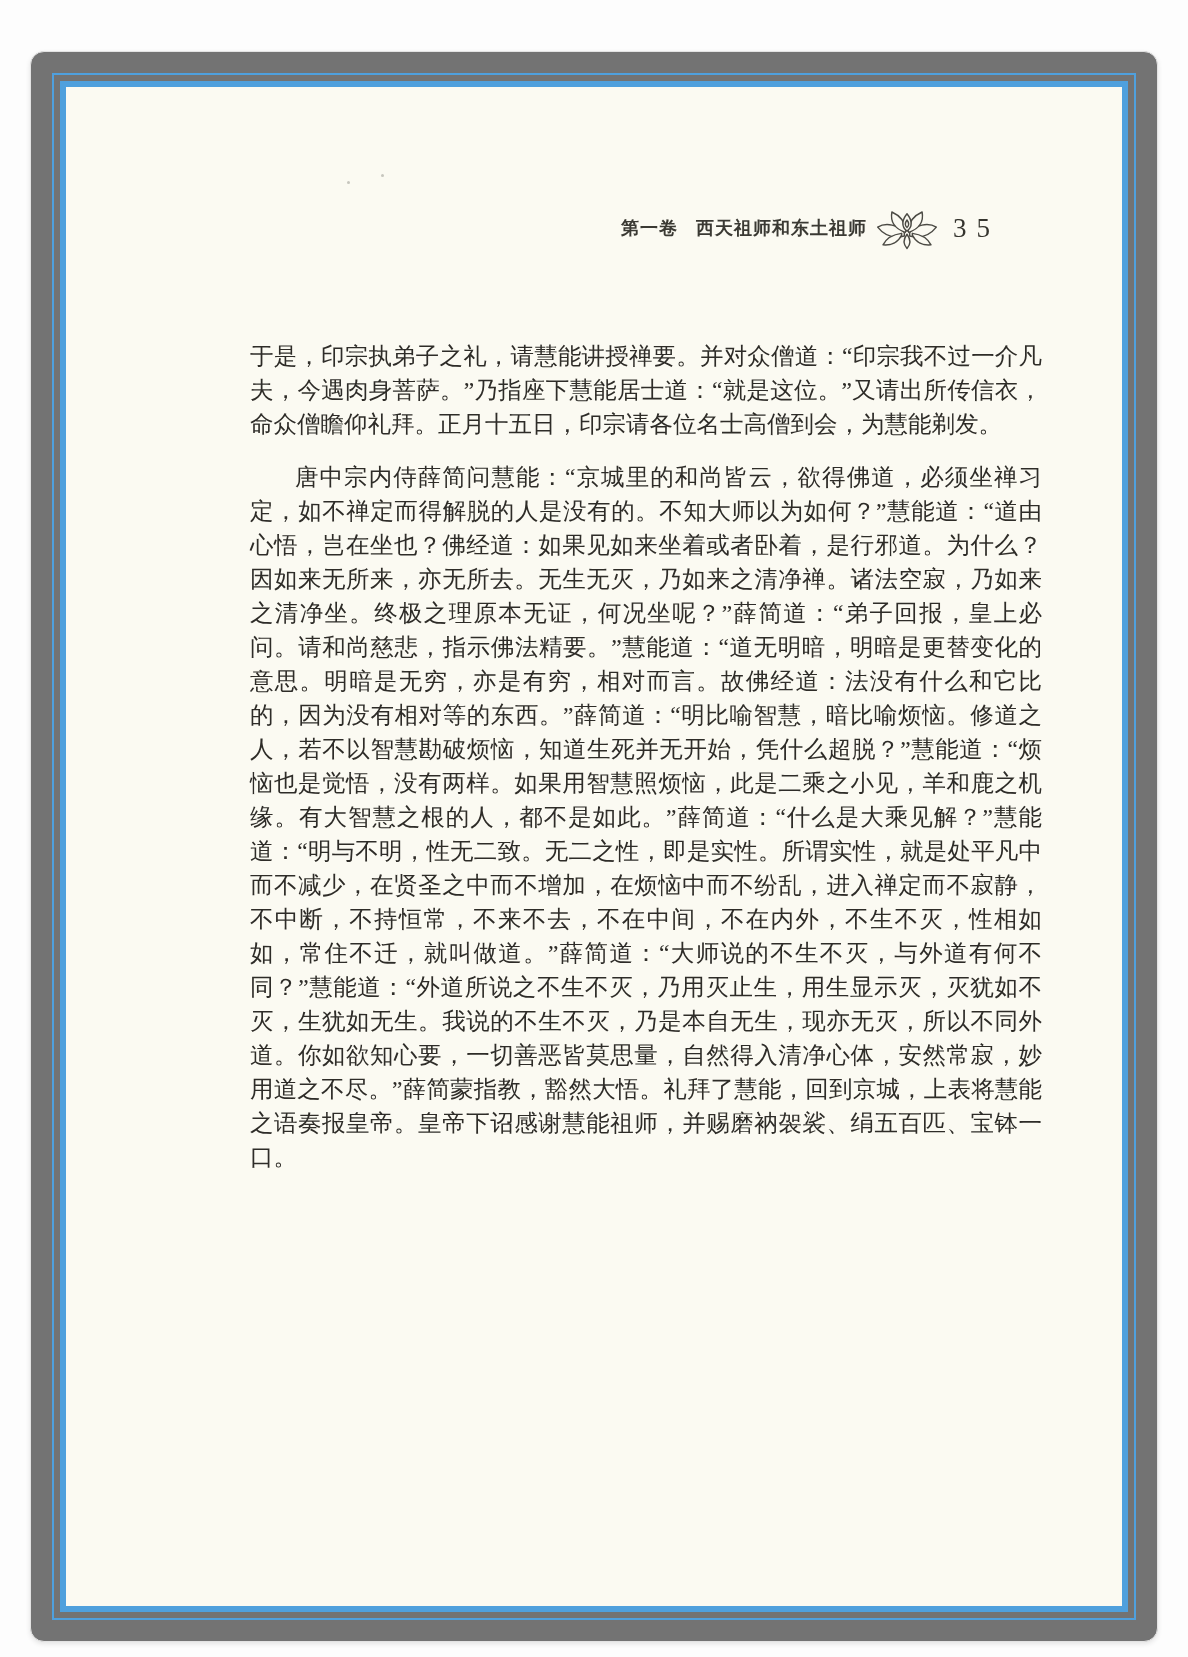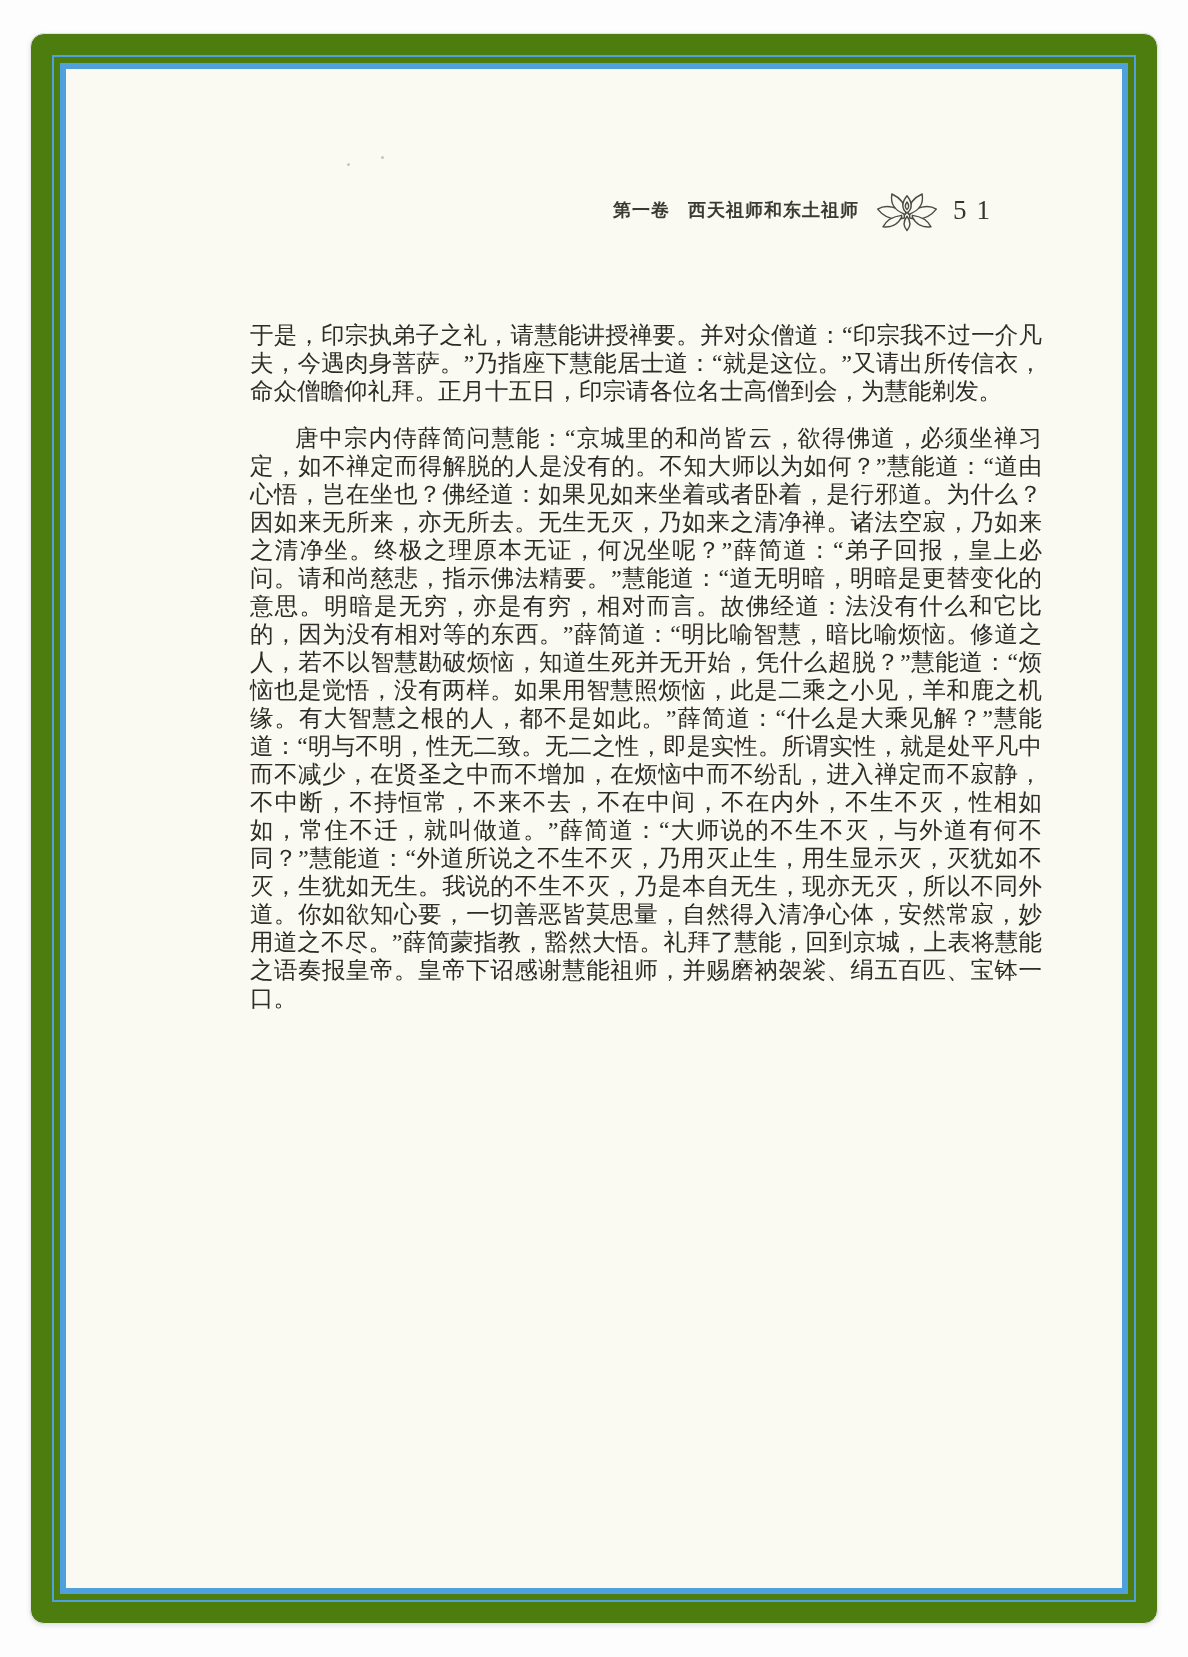--- a/index.html
+++ b/index.html
@@ -15,23 +15,23 @@
     font-family:"Liberation Serif","DejaVu Serif",serif;
     -webkit-font-smoothing:antialiased;
   }
   .page-wrap{
     width:1188px;height:1657px;
     position:relative;
     background:#fdfdfd;
   }
   .card{
     position:absolute;
-    left:30px;top:33px;
+    left:30px;top:51px;
     width:1128px;height:1591px;
-    background:#4d7c0f;
+    background:#737373;
     border:1px solid #e3e3e3;
     border-radius:14px;
     box-shadow:0 2px 5px rgba(0,0,0,0.10);
   }
   .frame-thin{
     position:absolute;
     inset:21px;
     border:2px solid var(--blue);
   }
   .frame-thick{
@@ -54,40 +54,40 @@
     font-weight:bold;
     font-size:18px;
     letter-spacing:1px;
     margin-right:18px;
   }
   .running-head .title{
     font-family:"Liberation Sans","DejaVu Sans",sans-serif;
     font-weight:bold;
     font-size:18px;
     letter-spacing:1px;
-    margin-right:16px;
+    margin-right:8px;
   }
   .running-head .lotus{
     display:inline-block;
     width:64px;height:46px;
     margin-right:14px;
     flex:0 0 auto;
   }
   .running-head .pagenum{
     font-family:"Liberation Serif","DejaVu Serif",serif;
     font-size:27px;
     letter-spacing:10px;
     color:#35342e;
   }
   .body-text{
     margin-top:88px;
     padding-left:184px;
     padding-right:80px;
     font-size:23.5px;
-    line-height:28px;
+    line-height:34px;
     color:var(--ink);
     text-align:justify;
     font-family:Liberation Serif, serif;
   }
   .body-text p{
     margin:0;
   }
   .body-text p.indent{
     text-indent:45px;
     margin-top:19px;
@@ -122,21 +122,21 @@
               <path d="M34 30 C23 26 17 18 19 7 C28 11 34 19 35 28 Z"></path>
               <path d="M38 30 C49 26 55 18 53 7 C44 11 38 19 37 28 Z"></path>
               <path d="M30 33 C26 41 18 45 9 44 C13 36 22 32 30 31 Z"></path>
               <path d="M42 33 C46 41 54 45 63 44 C59 36 50 32 42 31 Z"></path>
               <path d="M36 32 C31.5 38 31.5 43 36 48 C40.5 43 40.5 38 36 32 Z"></path>
               <path d="M36 9 C30.5 16 29 23 36 28.5 C43 23 41.5 16 36 9 Z"></path>
               <path d="M36 16 C33.8 19 33.4 22.3 36 24.5 C38.6 22.3 38.2 19 36 16 Z"></path>
             </g>
           </svg>
         </span>
-        <span class="pagenum">51</span>
+        <span class="pagenum">35</span>
       </div>
 
       <div class="body-text">
         <p>于是，印宗执弟子之礼，请慧能讲授禅要。并对众僧道：“印宗我不过一介凡夫，今遇肉身菩萨。”乃指座下慧能居士道：“就是这位。”又请出所传信衣，命众僧瞻仰礼拜。正月十五日，印宗请各位名士高僧到会，为慧能剃发。</p>
         <p class="indent">唐中宗内侍薛简问慧能：“京城里的和尚皆云，欲得佛道，必须坐禅习定，如不禅定而得解脱的人是没有的。不知大师以为如何？”慧能道：“道由心悟，岂在坐也？佛经道：如果见如来坐着或者卧着，是行邪道。为什么？因如来无所来，亦无所去。无生无灭，乃如来之清净禅。诸法空寂，乃如来之清净坐。终极之理原本无证，何况坐呢？”薛简道：“弟子回报，皇上必问。请和尚慈悲，指示佛法精要。”慧能道：“道无明暗，明暗是更替变化的意思。明暗是无穷，亦是有穷，相对而言。故佛经道：法没有什么和它比的，因为没有相对等的东西。”薛简道：“明比喻智慧，暗比喻烦恼。修道之人，若不以智慧勘破烦恼，知道生死并无开始，凭什么超脱？”慧能道：“烦恼也是觉悟，没有两样。如果用智慧照烦恼，此是二乘之小见，羊和鹿之机缘。有大智慧之根的人，都不是如此。”薛简道：“什么是大乘见解？”慧能道：“明与不明，性无二致。无二之性，即是实性。所谓实性，就是处平凡中而不减少，在贤圣之中而不增加，在烦恼中而不纷乱，进入禅定而不寂静，不中断，不持恒常，不来不去，不在中间，不在内外，不生不灭，性相如如，常住不迁，就叫做道。”薛简道：“大师说的不生不灭，与外道有何不同？”慧能道：“外道所说之不生不灭，乃用灭止生，用生显示灭，灭犹如不灭，生犹如无生。我说的不生不灭，乃是本自无生，现亦无灭，所以不同外道。你如欲知心要，一切善恶皆莫思量，自然得入清净心体，安然常寂，妙用道之不尽。”薛简蒙指教，豁然大悟。礼拜了慧能，回到京城，上表将慧能之语奏报皇帝。皇帝下诏感谢慧能祖师，并赐磨衲袈裟、绢五百匹、宝钵一口。</p>
       </div>
 
     </div>
   </div>
 </div>

